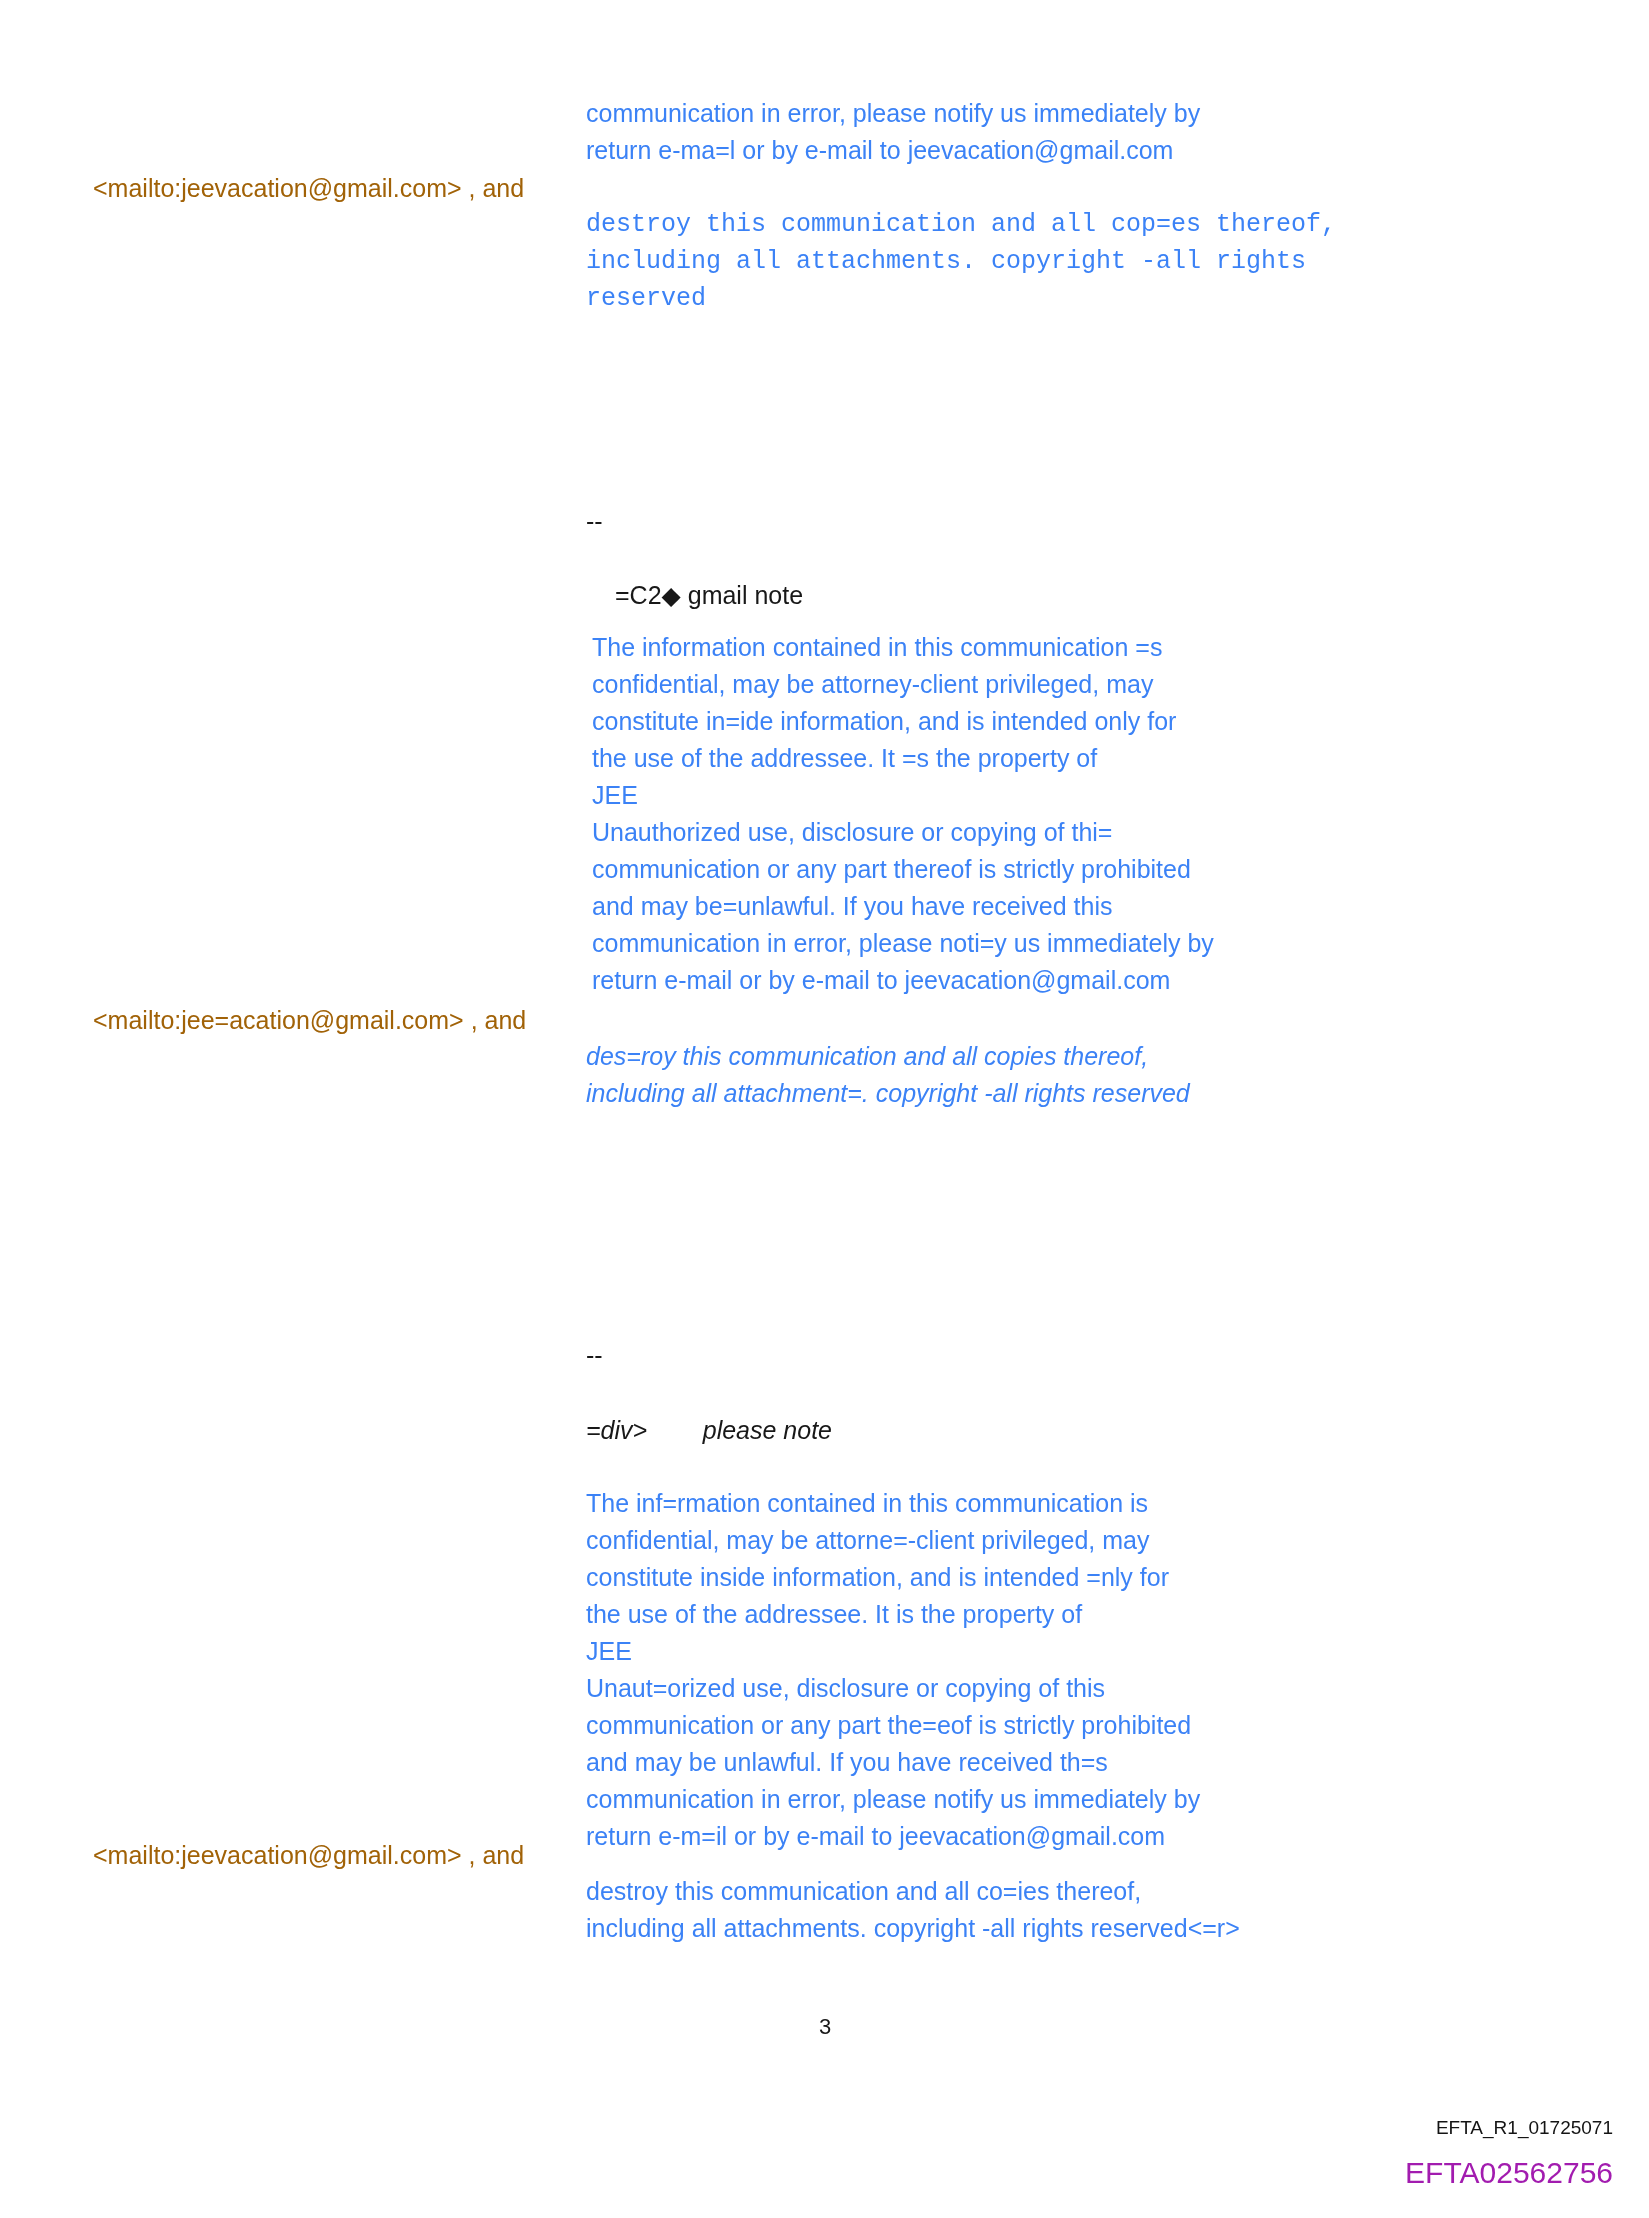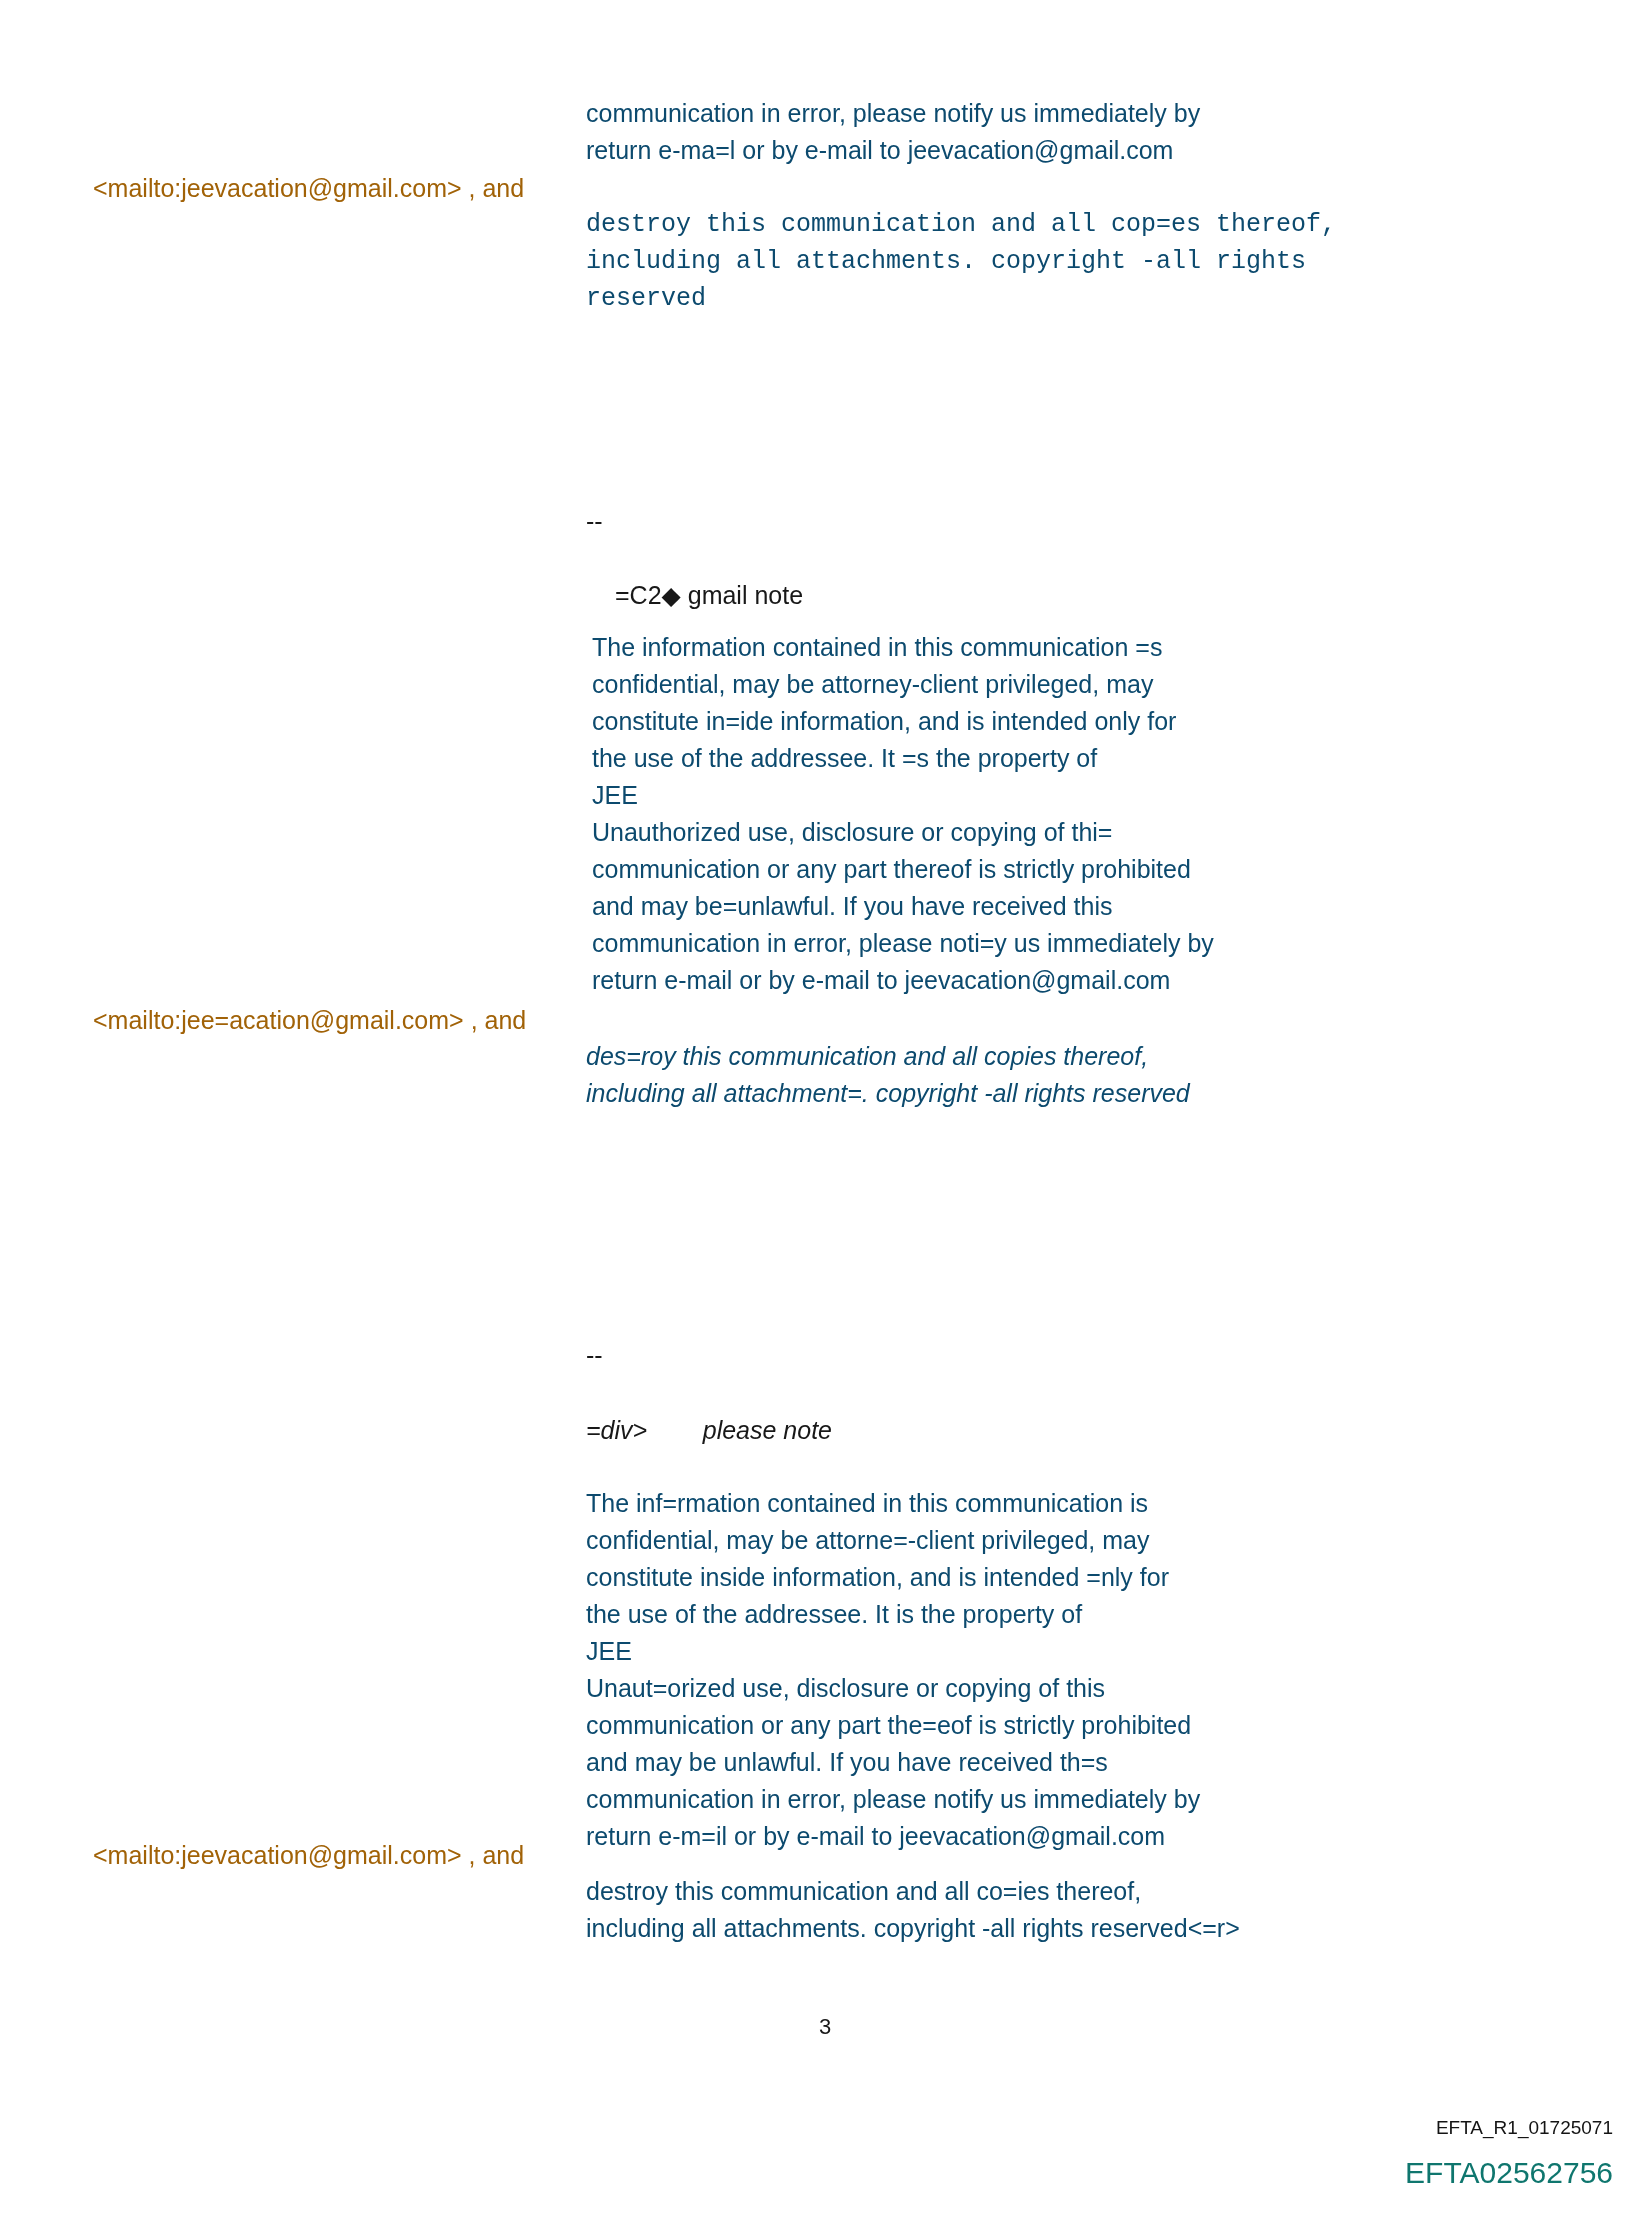--- a/index.html
+++ b/index.html
@@ -16,21 +16,21 @@
     width: 1650px;
     height: 2218px;
     background: #ffffff;
     overflow: hidden;
   }
   .block {
     position: absolute;
     font-size: 25px;
     line-height: 37px;
     white-space: pre-wrap;
-    color: #0c4a6e;
+    color: #3b82f6;
   }
   
   .gutter {
     position: absolute;
     left: 93px;
     font-size: 25px;
     line-height: 37px;
     color: #a16207;
     white-space: pre;
   }
@@ -66,21 +66,21 @@
     right: 37px;
     text-align: right;
     white-space: pre;
   }
   .bates-top {
     font-size: 19px;
     color: #141414;
   }
   .bates-bottom {
     font-size: 30px;
-    color: #0f766e;
+    color: #a21caf;
   }
 </style>
 </head>
 <body>
 
 <div class="page">
 
   <div class="block body-col" style="top: 95px;">communication in error, please notify us immediately by
 return e-ma=l or by e-mail to jeevacation@gmail.com</div>
 

